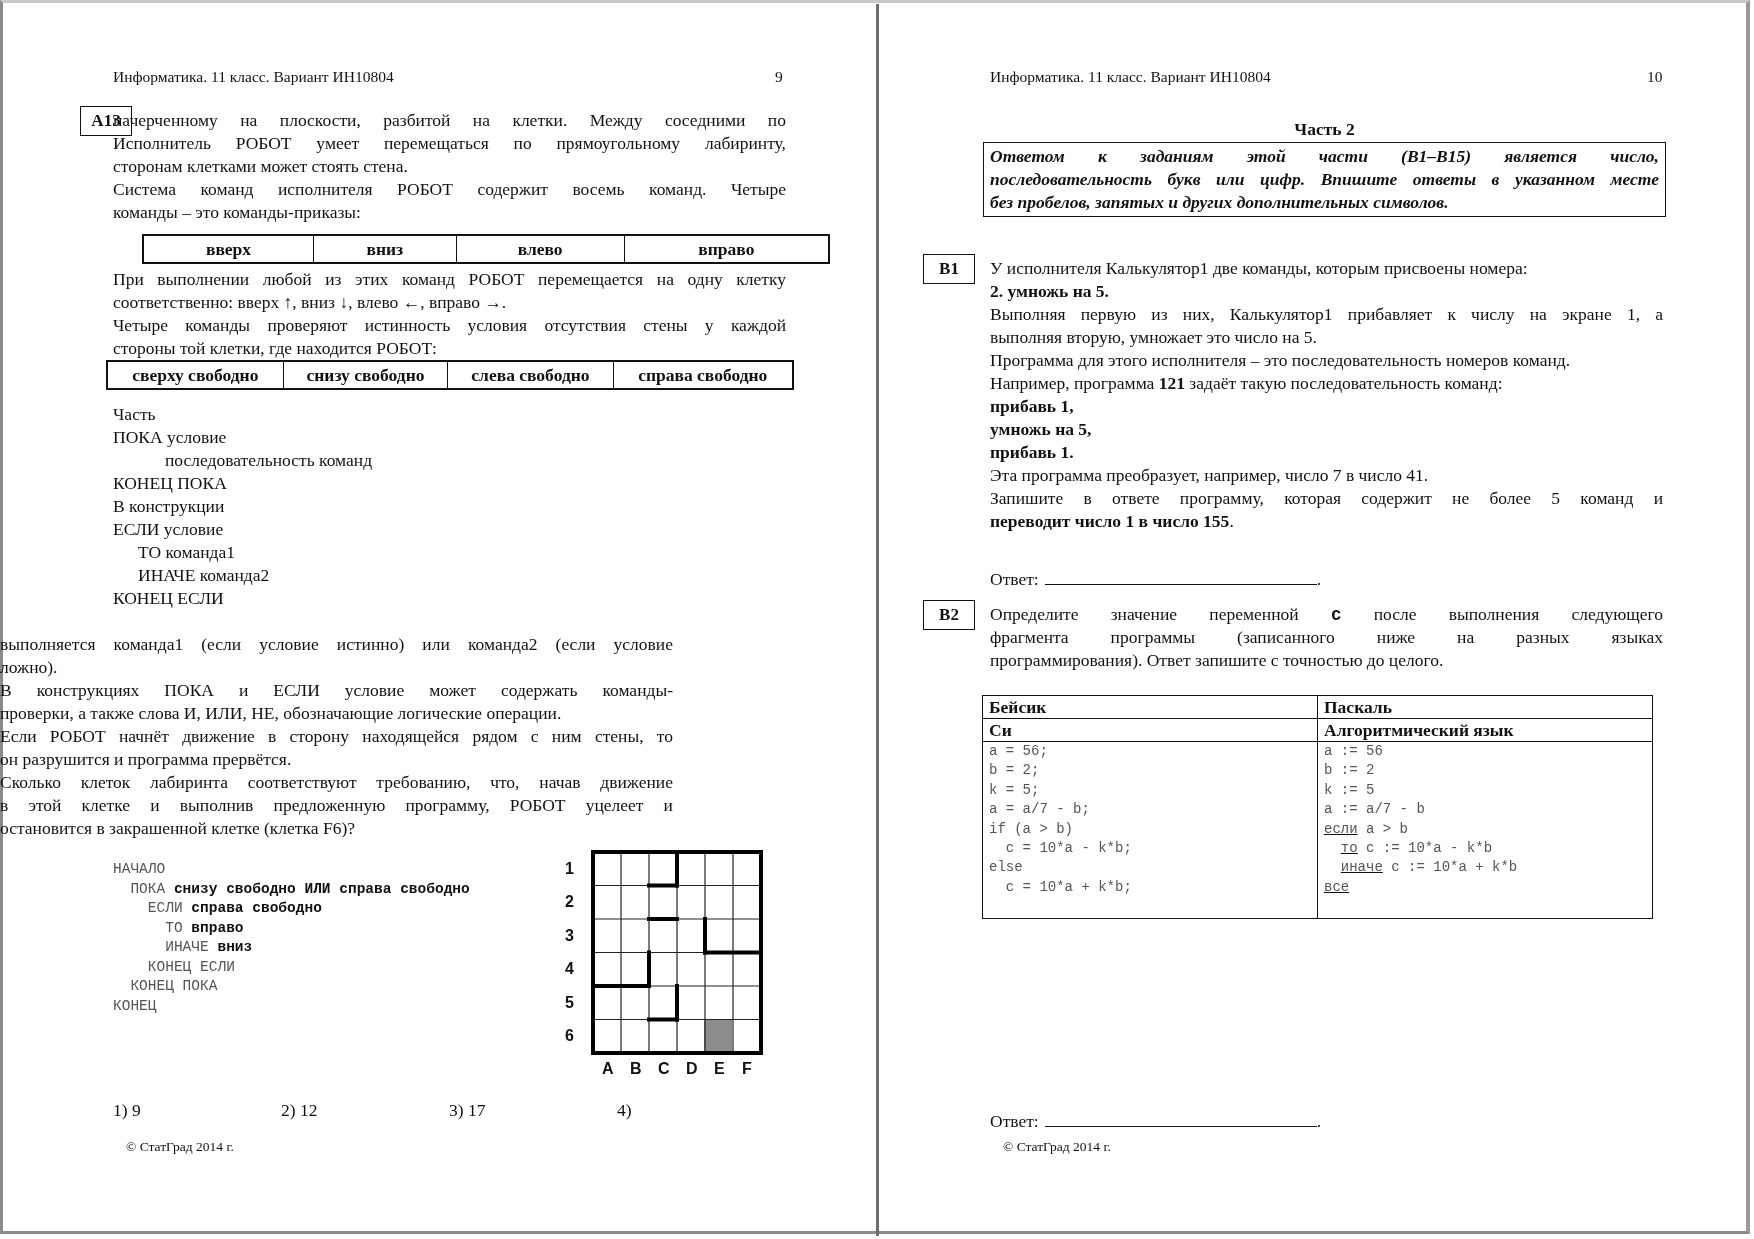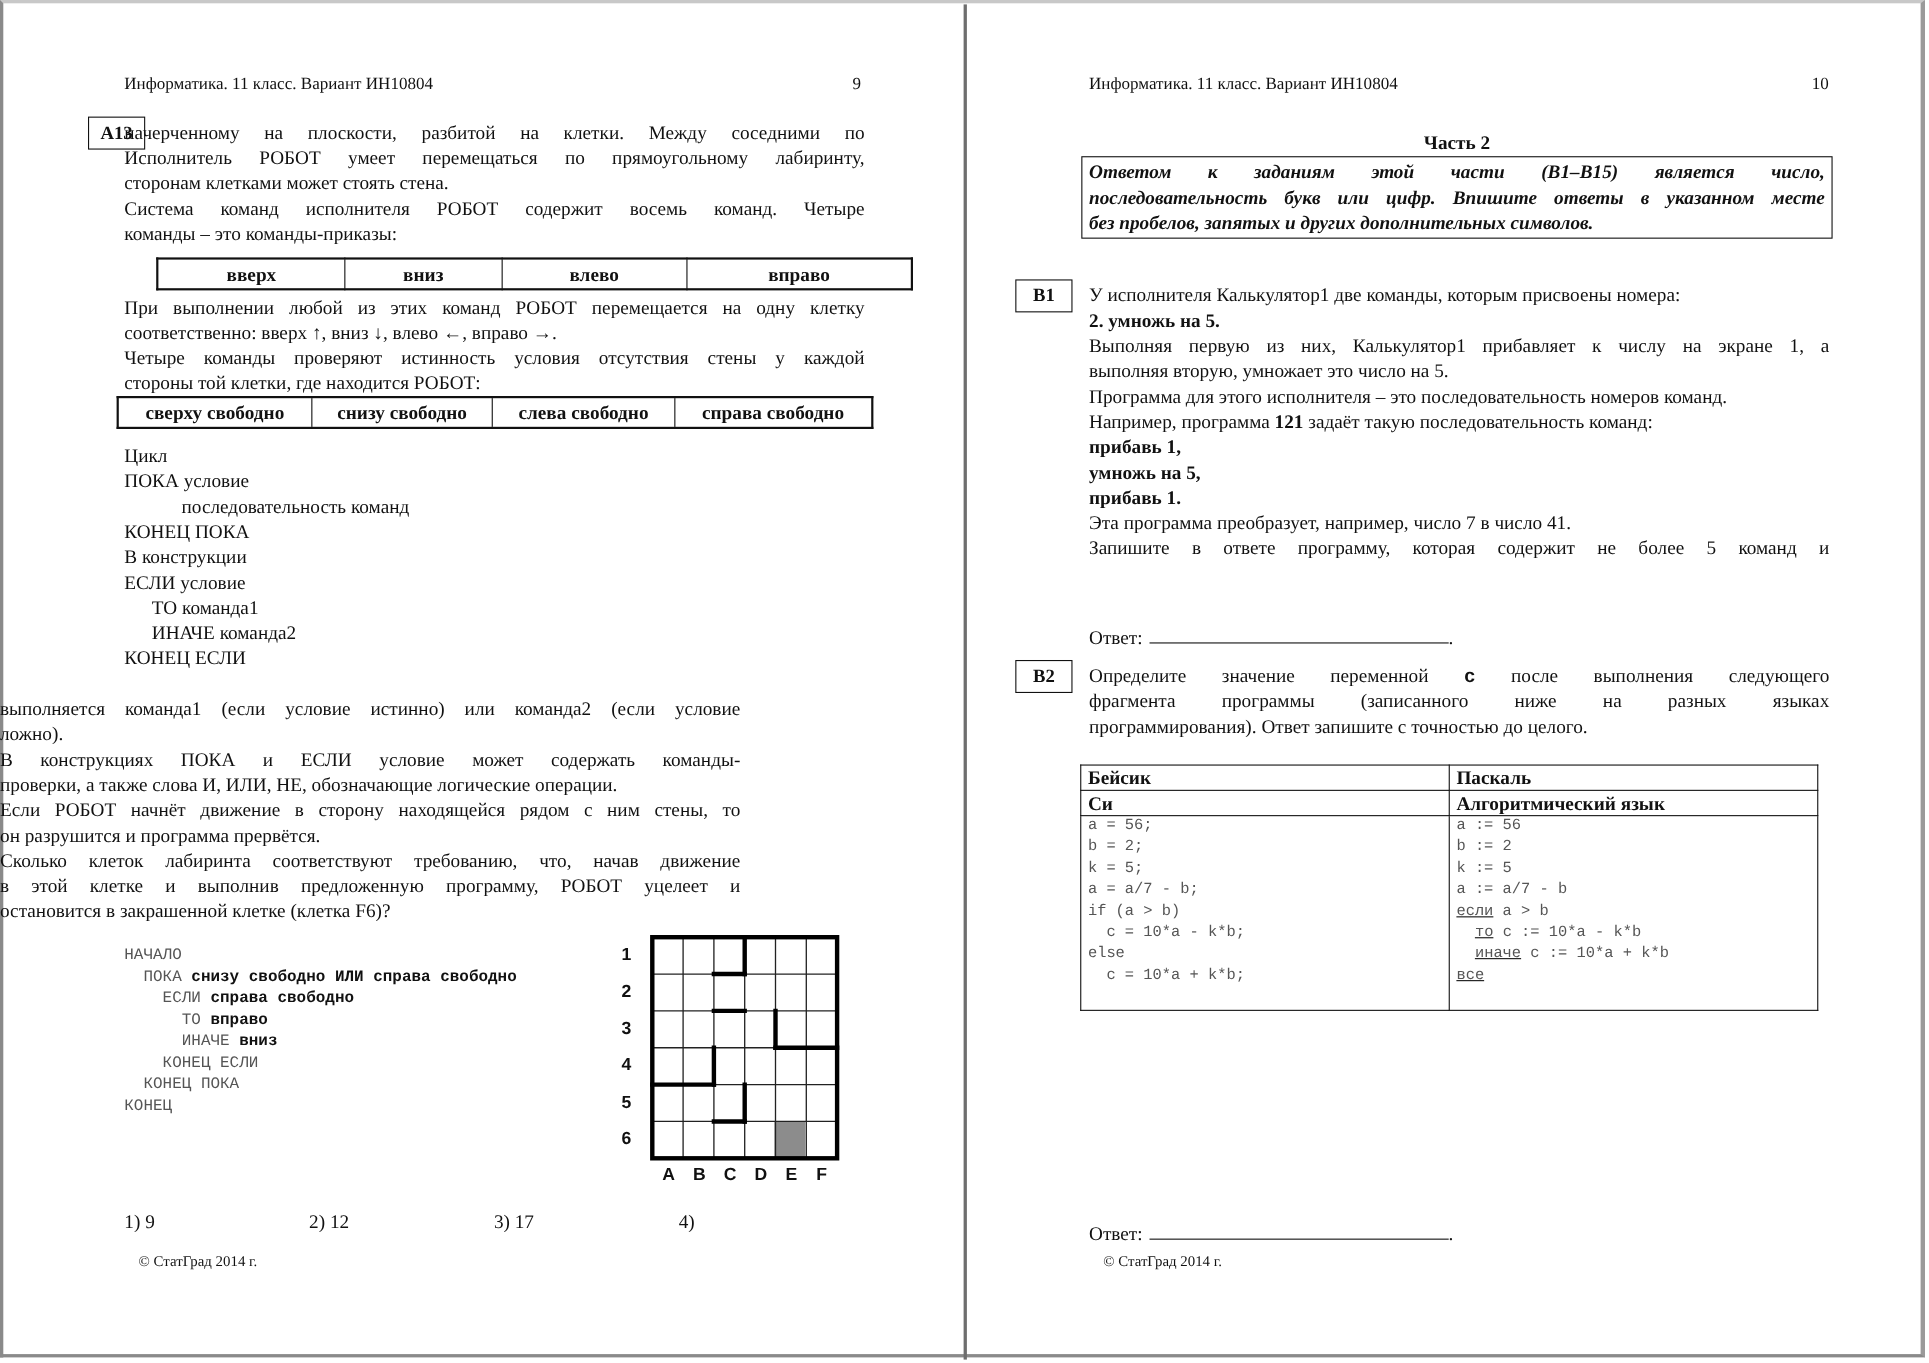--- a/index.html
+++ b/index.html
@@ -75,21 +75,21 @@
         <tr>
       <td>сверху свободно</td>
       <td>снизу свободно</td>
       <td>слева свободно</td>
       <td>справа свободно</td>
     </tr>
   </tbody>
     </table>
 
   <div class="p" style="left:113px;top:403px;width:673px;text-align:left;">
-    <span class="ln">Цикл</span>
+    <span class="ln">Часть</span>
     <span class="ln">ПОКА  условие</span>
     <span class="ln" style="padding-left:52px;">последовательность команд</span>
     <span class="ln">КОНЕЦ ПОКА</span>
     <span class="ln">В конструкции</span>
     <span class="ln">ЕСЛИ  условие</span>
     <span class="ln" style="padding-left:25px;">ТО команда1</span>
     <span class="ln" style="padding-left:25px;">ИНАЧЕ команда2</span>
     <span class="ln">КОНЕЦ ЕСЛИ</span>
   </div>
 
@@ -189,20 +189,21 @@
   <span class="ln b">2. умножь на 5.</span>
   <span class="j">Выполняя первую из них, Калькулятор1 прибавляет к числу на экране 1, а</span>
   <span class="ln">выполняя вторую, умножает это число на 5.</span>
   <span class="ln">Программа для этого исполнителя – это последовательность номеров команд.</span>
   <span class="ln"><span>Например, программа </span><b>121</b><span> задаёт такую последовательность команд:</span></span>
   <span class="ln b">прибавь 1,</span>
   <span class="ln b">умножь на 5,</span>
   <span class="ln b">прибавь 1.</span>
   <span class="ln">Эта программа преобразует,  например, число 7 в число 41.</span>
   <span class="j">Запишите в ответе программу, которая содержит не более 5 команд и</span>
+  <span class="ln"><b>переводит число 1 в число 155</b><span>.</span></span>
 </div>
 
 <div class="ans" style="left:990px;top:566px;">
   <span>Ответ:</span><span class="line"></span>.
 </div>
 
 <div class="qbox" style="left:923px;top:600px;width:50px;height:28px;">
     <span>В2</span>
   </div>
 

